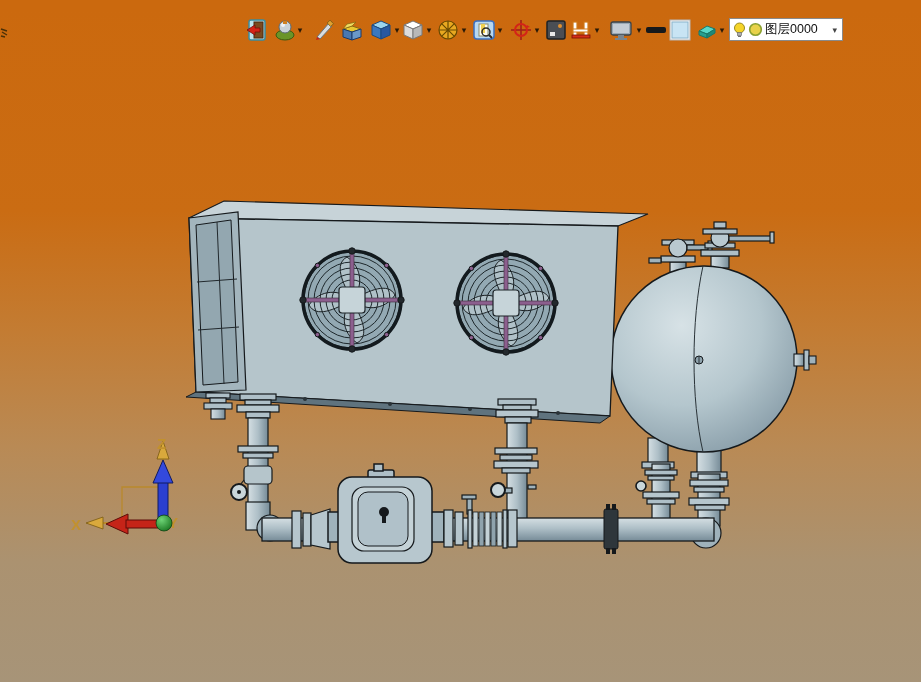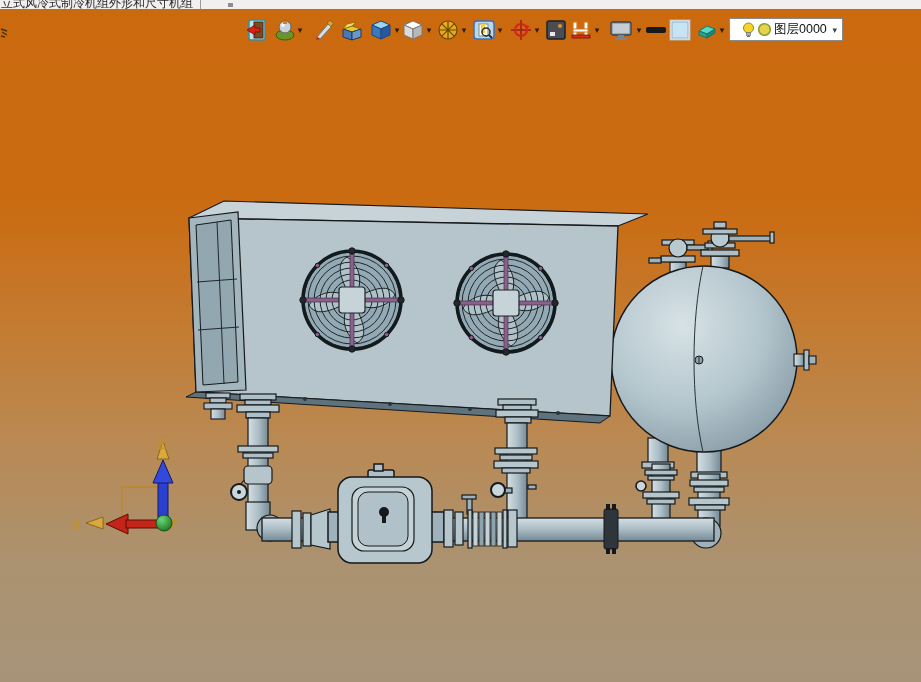--- a/index.html
+++ b/index.html
@@ -13,34 +13,29 @@
   
   .viewport{position:absolute;left:0;top:9px;width:921px;height:673px;
     background:linear-gradient(180deg,#cb690e 0%,#ca6c13 30%,#c37c33 48%,#b98a55 65%,#ab9270 82%,#a79478 100%);}
   .scene{position:absolute;left:0;top:0;width:921px;height:682px;z-index:5;}
   
   .toolbar{position:absolute;left:0;top:8px;width:921px;height:28px;z-index:40;}
   .tbtn{position:absolute;top:11px;width:22px;height:22px;cursor:pointer;}
   .tbtn svg{width:22px;height:22px;display:block;}
   .dd{position:absolute;top:16px;width:10px;height:12px;font-size:9px;color:#2a1a08;cursor:pointer;line-height:12px;text-align:center;}
   .layercombo{position:absolute;left:729px;top:10px;width:114px;height:23px;background:#ffffff;border:1px solid #8a8a8a;
-    display:flex;align-items:center;gap:2px;padding-left:12px;box-sizing:border-box;cursor:pointer;}
+    display:flex;align-items:center;gap:2px;padding-left:3px;box-sizing:border-box;cursor:pointer;}
   .layercombo .lbl{font-size:12.5px;color:#111;}
   .combo-arrow{margin-left:auto;margin-right:5px;font-size:9px;color:#444;}
 </style>
 </head>
 <body>
 
 <div class="stage">
 
-  <div class="titlebar">
-    <span class="title-clip">立式风冷式制冷机组外形和尺寸机组</span>
-    <span class="tb-sep"></span>
-    <span class="tb-dot"></span>
-  </div>
 
   <div class="viewport"></div>
 
   <svg class="scene" viewBox="0 0 921 682" xmlns="http://www.w3.org/2000/svg">
     <defs>
       <radialGradient id="sphG" cx="38%" cy="32%" r="78%">
         <stop offset="0" stop-color="#d7e2e6"></stop>
         <stop offset="0.55" stop-color="#b4c6cd"></stop>
         <stop offset="1" stop-color="#8499a5"></stop>
       </radialGradient>

